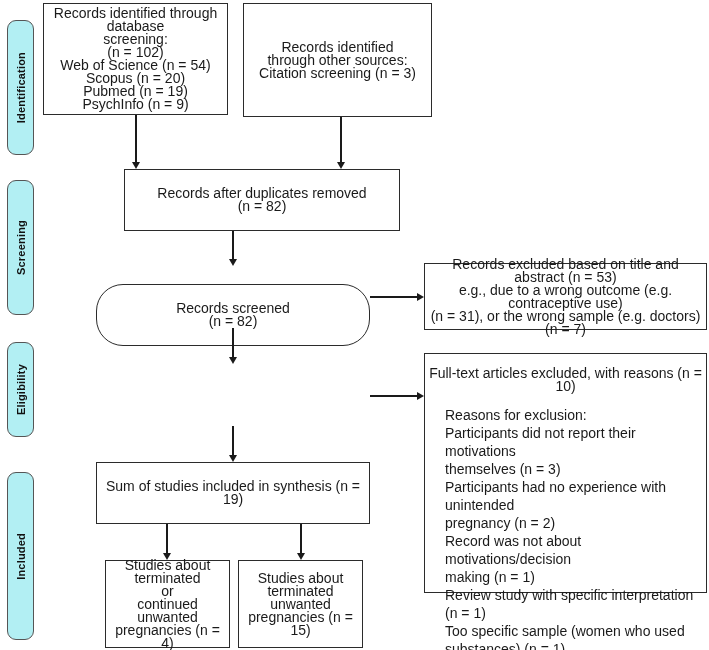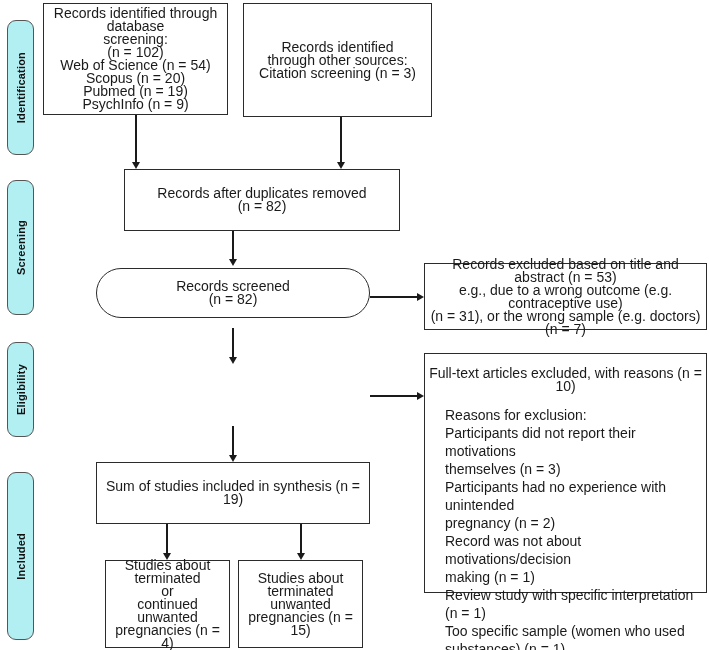--- a/index.html
+++ b/index.html
@@ -67,21 +67,21 @@
 Pubmed (n = 19)
 PsychInfo (n = 9)</div>
 
   <div class="fbox" style="left:243px; top:3px; width:189px; height:114px;">Records identified
 through other sources:
 Citation screening (n = 3)</div>
 
   <div class="fbox" style="left:95px; top:169px; width:276px; height:62px;margin-left:29px;">Records after duplicates removed
 (n = 82)</div>
 
-  <div class="fbox" style="left:96px; top:268px; width:274px; height:50px;border-radius:27px;">Records screened
+  <div class="fbox" style="left:96px; top:284px; width:274px; height:62px;border-radius:27px;">Records screened
 (n = 82)</div>
 
   <div class="fbox" style="left:424px; top:263px; width:283px; height:67px;">Records excluded based on title and abstract (n = 53)
 e.g.,  due to a wrong outcome (e.g. contraceptive use)
 (n = 31), or the wrong sample (e.g. doctors) (n = 7)</div>
 
 
   <div class="fbox tall" style="left:424px; top:353px; width:283px; height:240px;">
     <div>Full-text articles excluded, with reasons (n = 10)</div>
     <div class="body">Reasons for exclusion:

